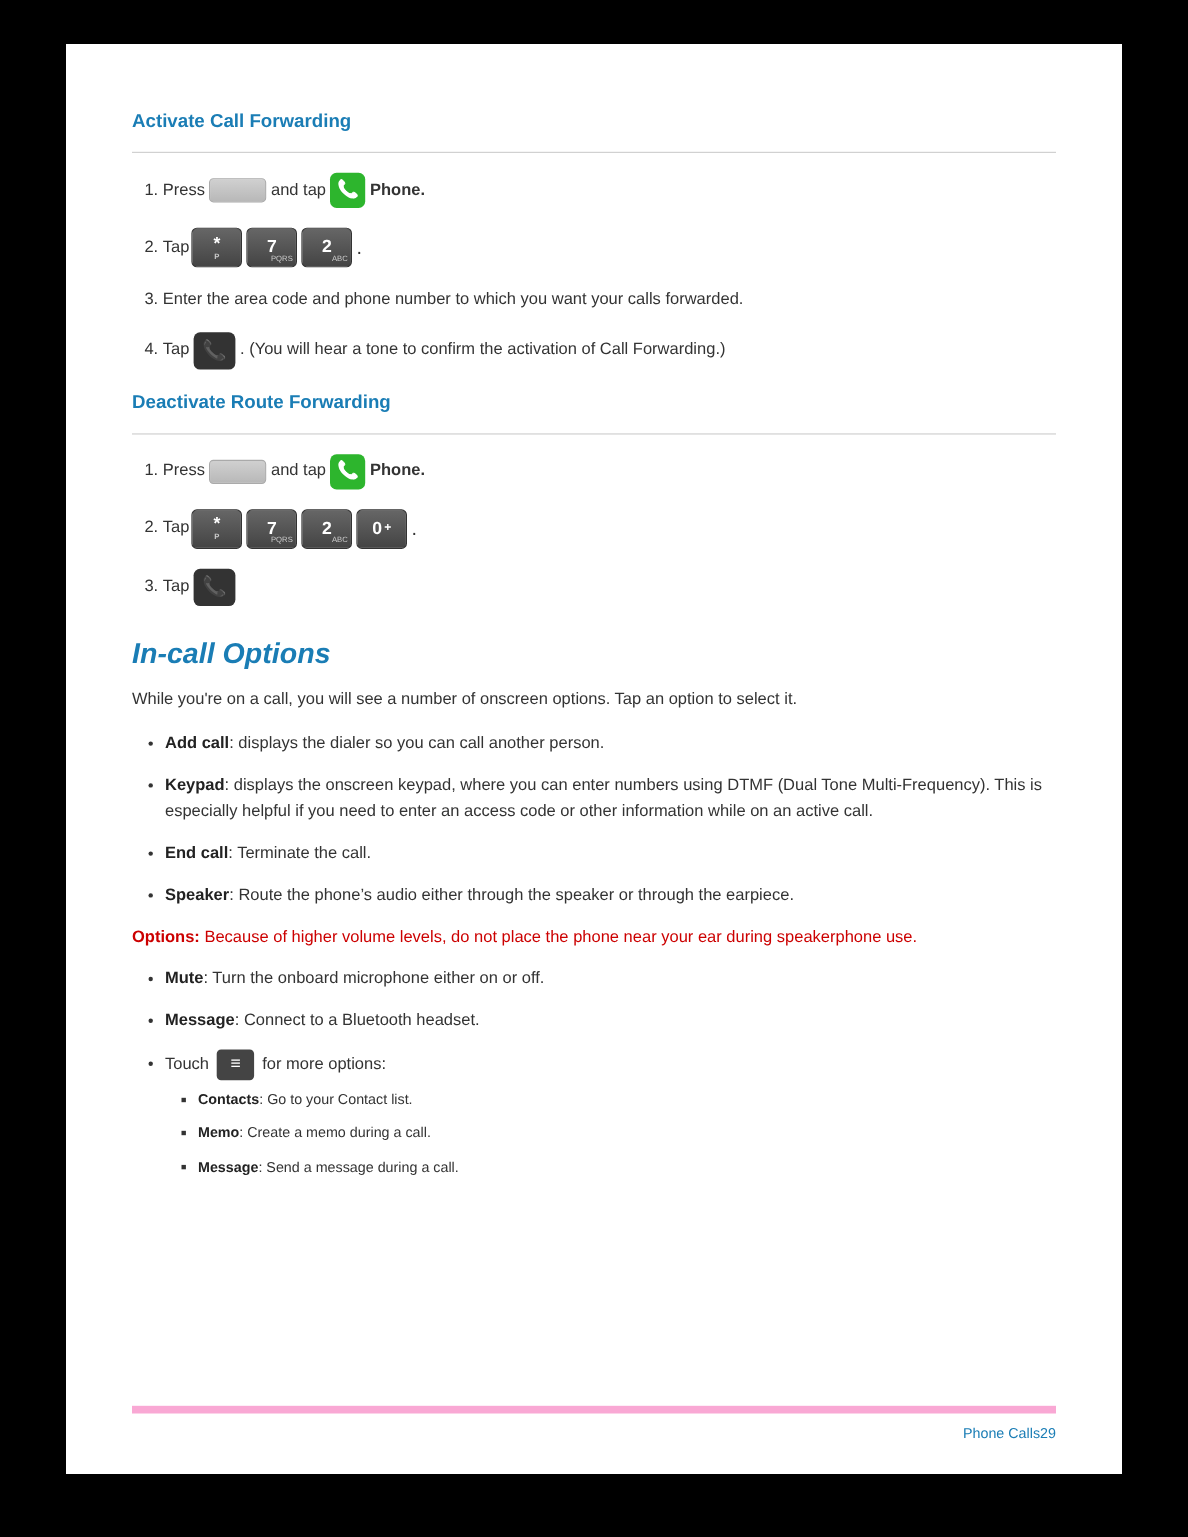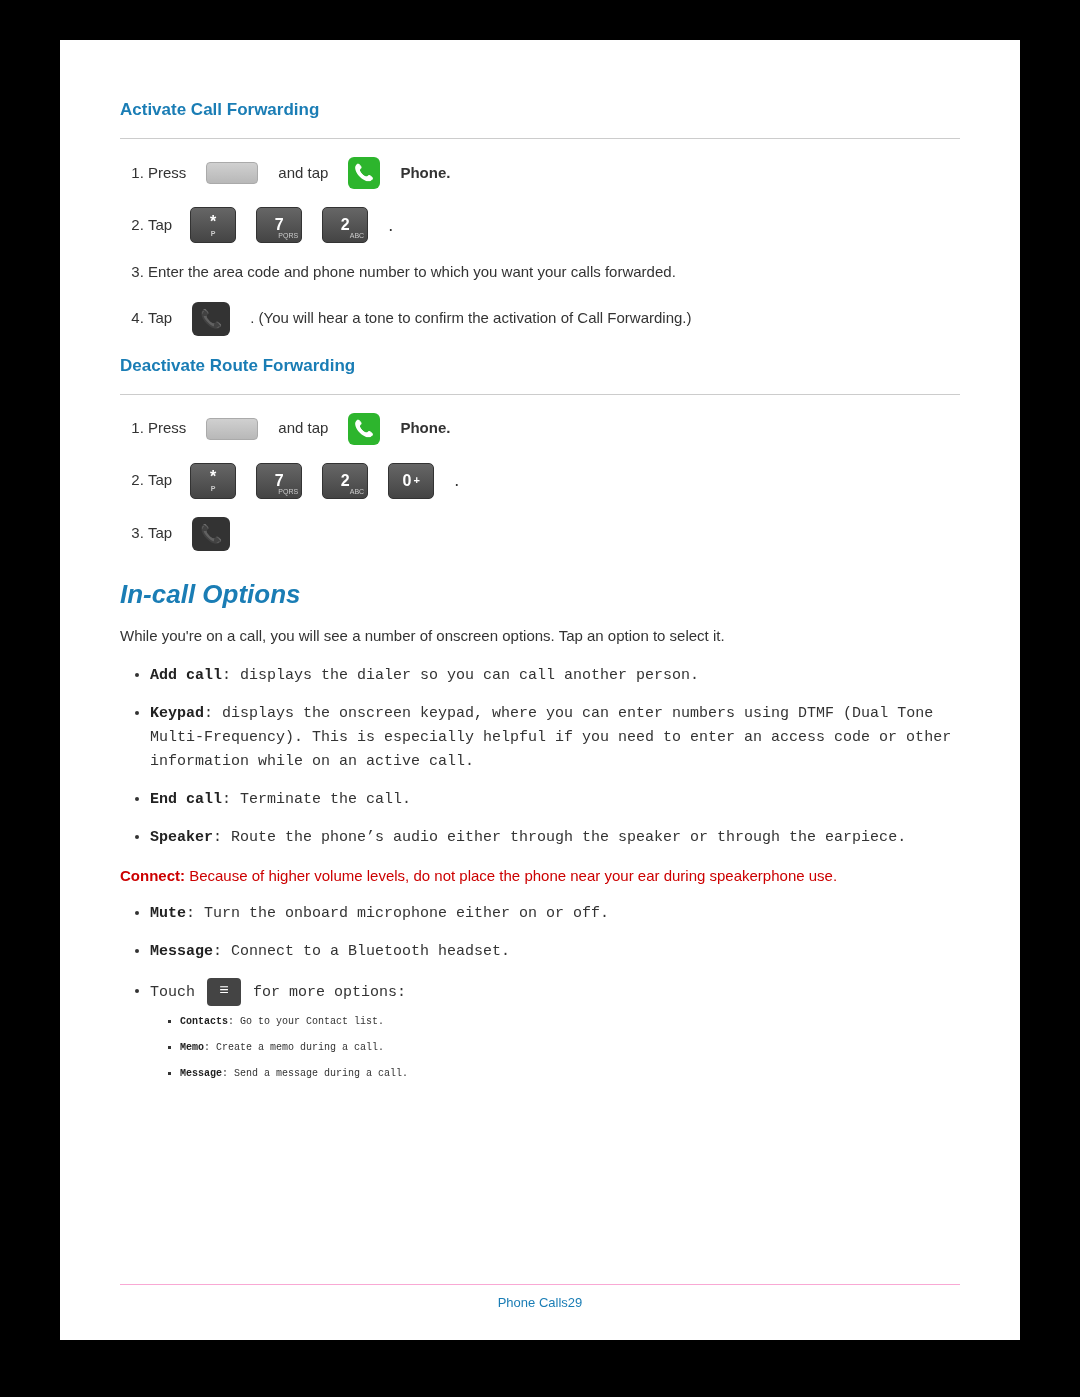--- a/index.html
+++ b/index.html
@@ -173,21 +173,20 @@
       font-size: 15px;
       color: #333;
       margin-bottom: 16px;
       line-height: 1.6;
     }
 
     .bullet-list {
       list-style: disc;
       margin-left: 30px;
       margin-bottom: 10px;
-      font-family: Liberation Mono, monospace;
     }
 
     .bullet-list li {
       font-size: 15px;
       color: #333;
       margin-bottom: 14px;
       line-height: 1.6;
     }
 
     .bullet-list li b {
@@ -207,21 +206,21 @@
       font-weight: bold;
     }
 
     .sub-bullet-list {
       list-style: square;
       margin-left: 30px;
       margin-top: 8px;
     }
 
     .sub-bullet-list li {
-      font-size: 10px;
+      font-size: 13px;
       color: #333;
       margin-bottom: 10px;
       line-height: 1.6;
     }
 
     .sub-bullet-list li b {
       color: #222;
     }
 
     
@@ -246,23 +245,23 @@
       font-size: 16px;
     }
 
     
     .footer {
       position: absolute;
       bottom: 30px;
       left: 60px;
       right: 60px;
       display: flex;
-      justify-content: center;
+      justify-content: flex-end;
       align-items: center;
-      border-top: 1px solid #f9a8d4;
+      border-top: 7px solid #f9a8d4;
       padding-top: 10px;
     }
 
     .footer-left {
       font-size: 13px;
       color: #1a7db5;
     }
 
     .footer-right {
       font-size: 13px;
@@ -271,21 +270,21 @@
 
     .divider-line {
       border: none;
       border-top: 1px solid #ccc;
       margin: 6px 0 18px 0;
     }
 
     .step-row {
       display: flex;
       align-items: center;
-      gap: 16px;
+      gap: 0;
       text-align: right;
     }
   </style>
 </head>
 <body>
 
 <div class="page">
 
   <h2 class="section-heading">Activate Call Forwarding</h2>
   <hr class="divider-line">
@@ -392,21 +391,21 @@
     </li>
     <li>
       <b>End call</b><span>: Terminate the call.</span>
     </li>
     <li>
       <b>Speaker</b><span>: Route the phone’s audio either through the speaker or through the earpiece.</span>
     </li>
   </ul>
 
   <p class="warning-text">
-    <b>Connect:</b><span> Because of higher volume levels, do not place the phone near your ear during speakerphone use.</span>
+    <b>Options:</b><span> Because of higher volume levels, do not place the phone near your ear during speakerphone use.</span>
   </p>
 
   <ul class="bullet-list">
     <li>
       <b>Mute</b><span>: Turn the onboard microphone either on or off.</span>
     </li>
     <li>
       <b>Message</b><span>: Connect to a Bluetooth headset.</span>
     </li>
     <li>

